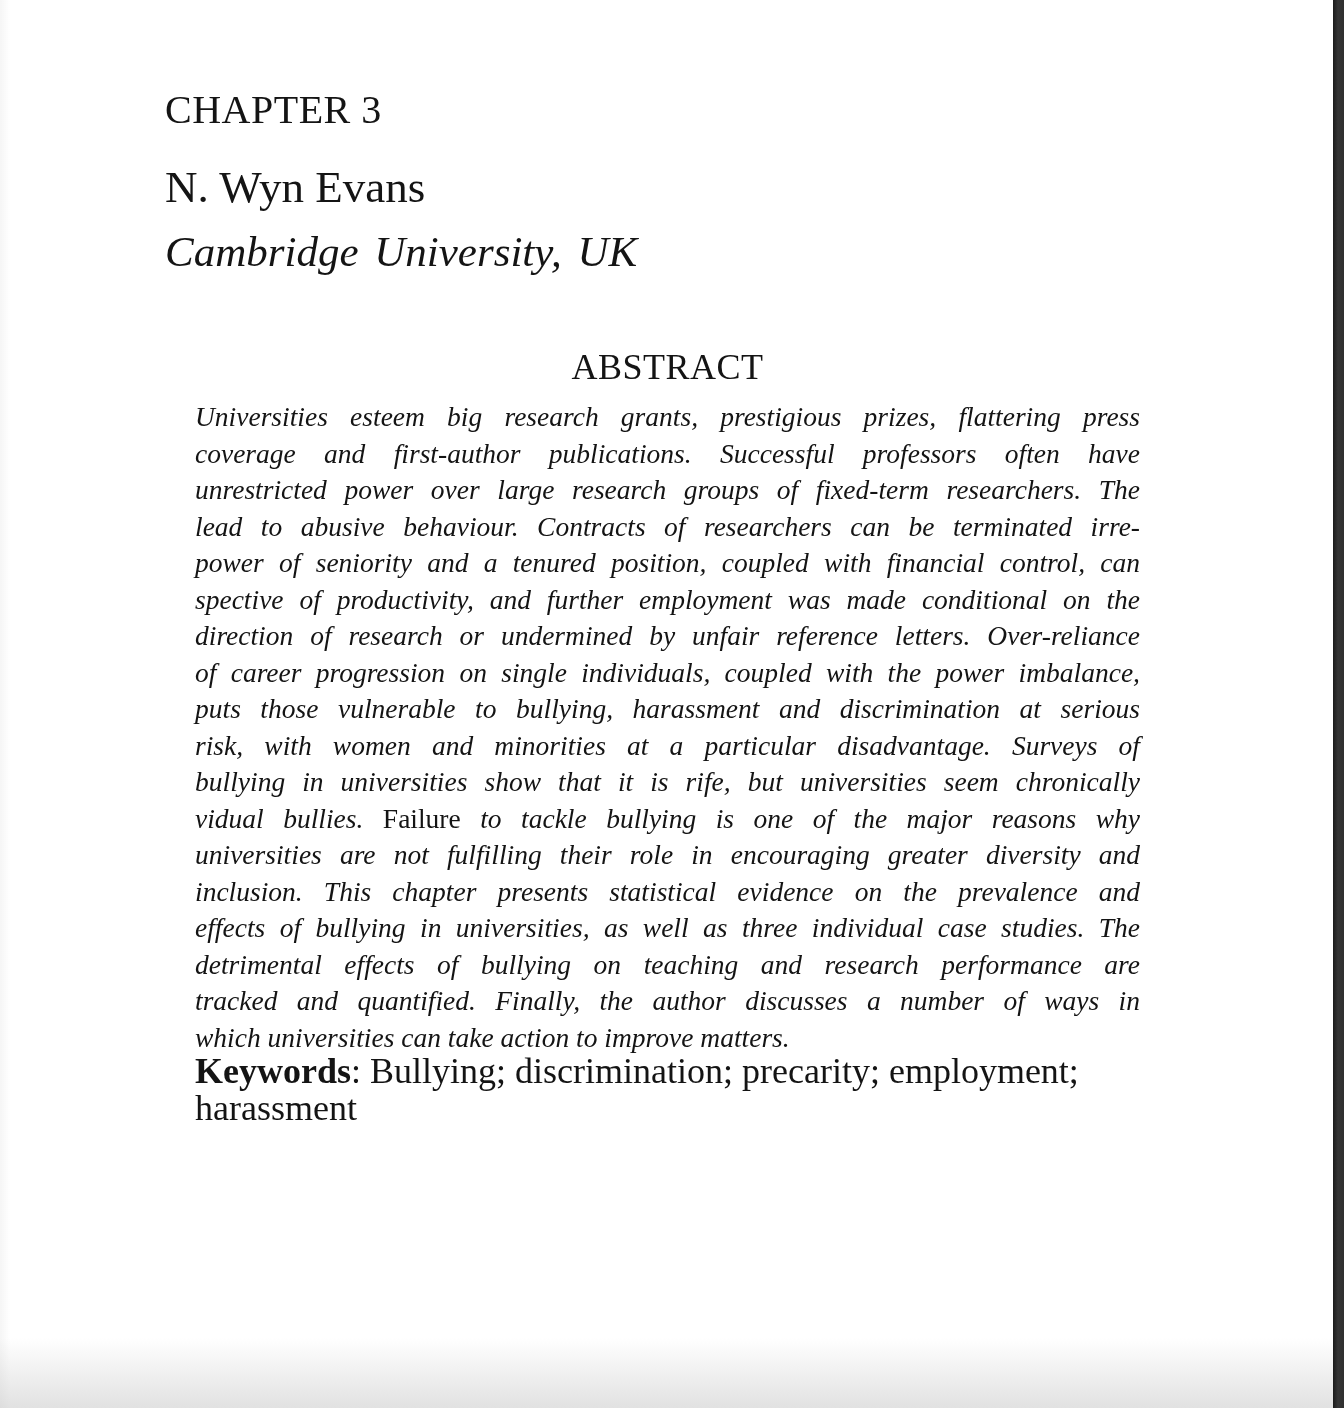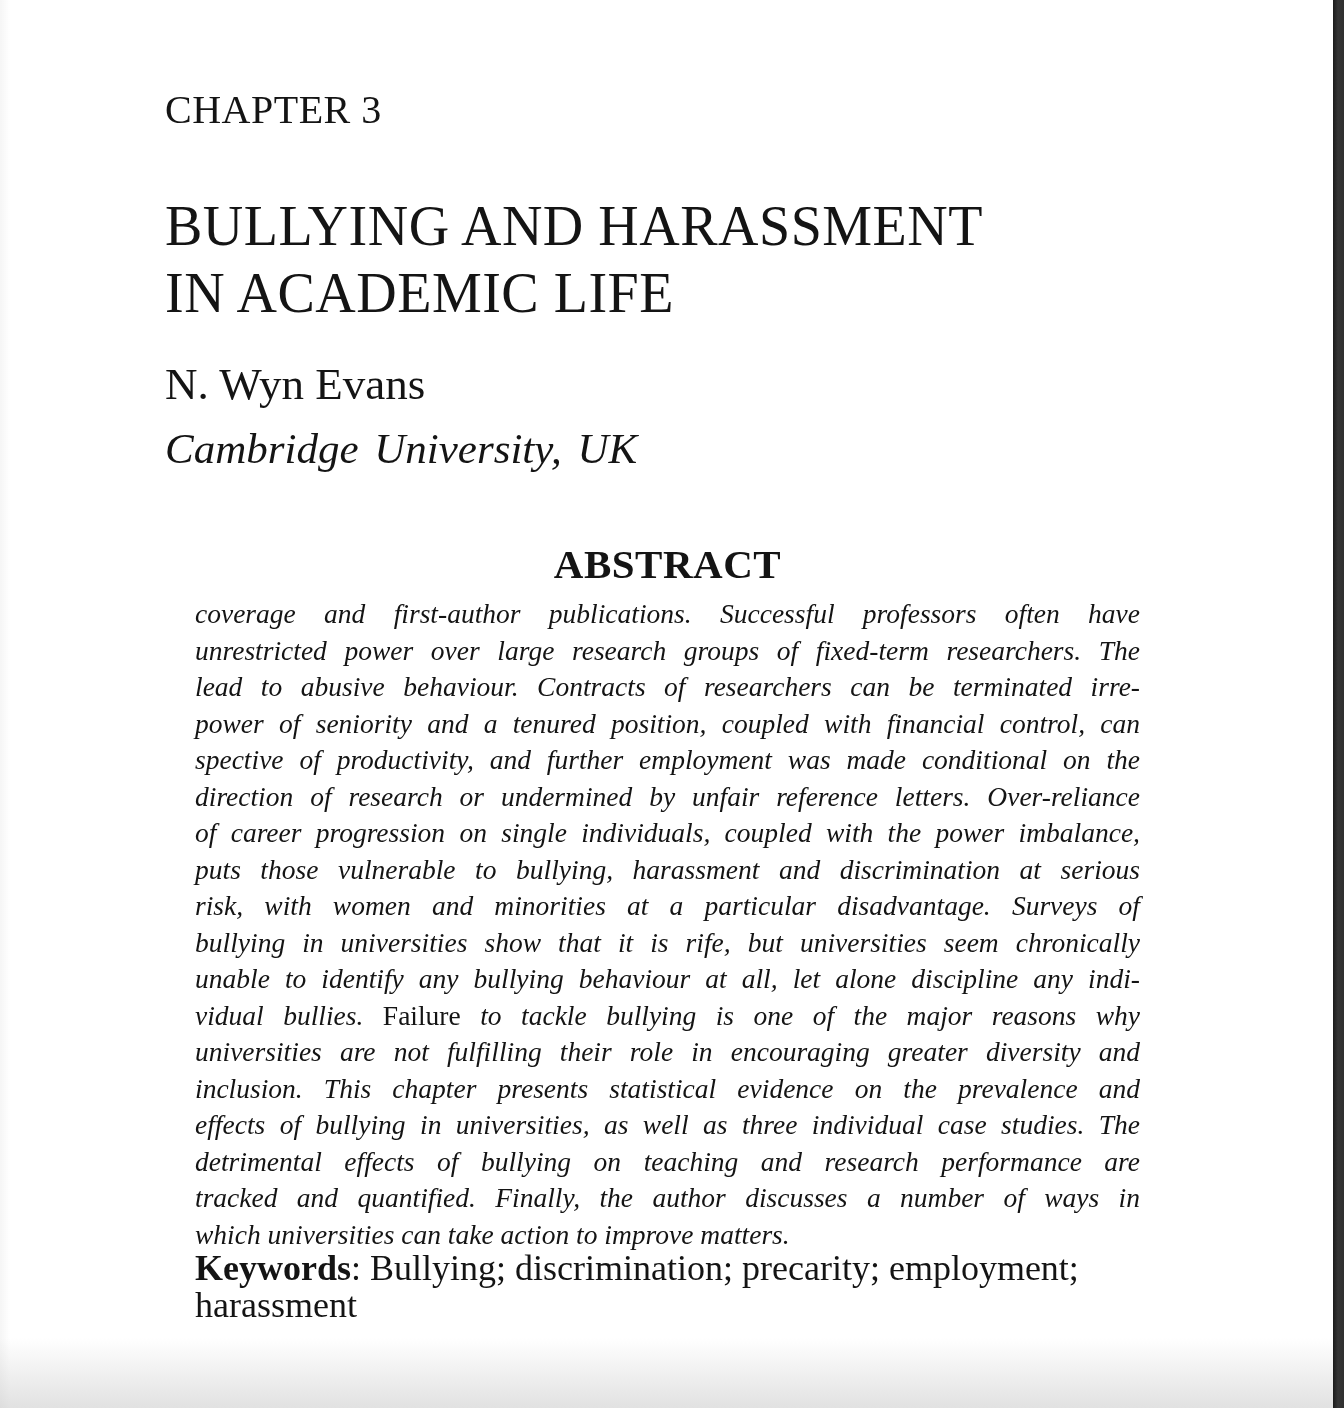--- a/index.html
+++ b/index.html
@@ -49,23 +49,23 @@
     line-height: 40px;
     font-style: italic;
     word-spacing: 5px;
   }
   .abstract {
     margin-top: 75px;
     margin-left: 30px;
     width: 945px;
   }
   .abstract-heading {
-    font-size: 41px;
+    font-size: 36px;
     line-height: 40px;
-    font-weight: bold;
+    font-weight: normal;
     text-align: center;
     letter-spacing: 0.5px;
   }
   .abstract-body { margin-top: 12px; }
   .abstract-line {
     font-size: 27.5px;
     line-height: 36.5px;
     font-style: italic;
     text-align: justify;
     text-align-last: justify;
@@ -106,41 +106,37 @@
     background: linear-gradient(to right, rgba(0,0,0,0.04), rgba(0,0,0,0));
     pointer-events: none;
   }
 </style>
 </head>
 <body>
 
 <div class="screen">
   <main class="page">
     <div class="chapter">CHAPTER 3</div>
-    <h1 class="title">
-      <span>BULLYING AND HARASSMENT</span><br>
-      <span>IN ACADEMIC LIFE</span>
-    </h1>
     <div class="author">N. Wyn Evans</div>
     <div class="affiliation">Cambridge University, UK</div>
 
     <section class="abstract">
       <h2 class="abstract-heading">ABSTRACT</h2>
       <div class="abstract-body" id="abstract-body">
+          <div class="abstract-line">Universities esteem big research grants, prestigious prizes, flattering press</div>
           <div class="abstract-line">coverage and first-author publications. Successful professors often have</div>
           <div class="abstract-line">unrestricted power over large research groups of fixed-term researchers. The</div>
           <div class="abstract-line">lead to abusive behaviour. Contracts of researchers can be terminated irre-</div>
           <div class="abstract-line">power of seniority and a tenured position, coupled with financial control, can</div>
           <div class="abstract-line">spective of productivity, and further employment was made conditional on the</div>
           <div class="abstract-line">direction of research or undermined by unfair reference letters. Over-reliance</div>
           <div class="abstract-line">of career progression on single individuals, coupled with the power imbalance,</div>
           <div class="abstract-line">puts those vulnerable to bullying, harassment and discrimination at serious</div>
           <div class="abstract-line">risk, with women and minorities at a particular disadvantage. Surveys of</div>
           <div class="abstract-line">bullying in universities show that it is rife, but universities seem chronically</div>
-          <div class="abstract-line">unable to identify any bullying behaviour at all, let alone discipline any indi-</div>
           <div class="abstract-line">vidual bullies. <span class="upright">Failure</span> to tackle bullying is one of the major reasons why</div>
           <div class="abstract-line">universities are not fulfilling their role in encouraging greater diversity and</div>
           <div class="abstract-line">inclusion. This chapter presents statistical evidence on the prevalence and</div>
           <div class="abstract-line">effects of bullying in universities, as well as three individual case studies. The</div>
           <div class="abstract-line">detrimental effects of bullying on teaching and research performance are</div>
           <div class="abstract-line">tracked and quantified. Finally, the author discusses a number of ways in</div>
           <div class="abstract-line last">which universities can take action to improve matters.</div>
         </div>
     </section>
 

